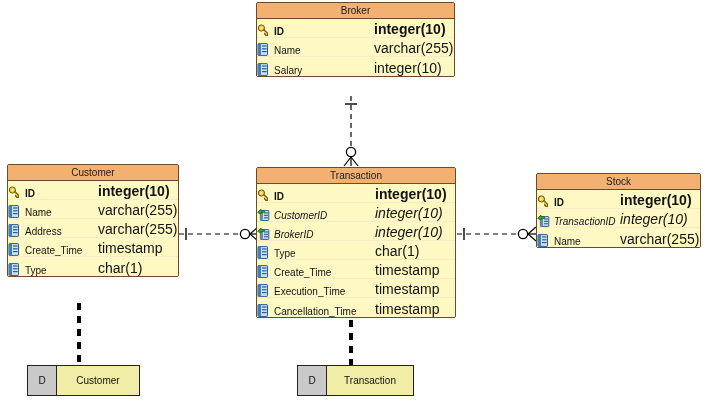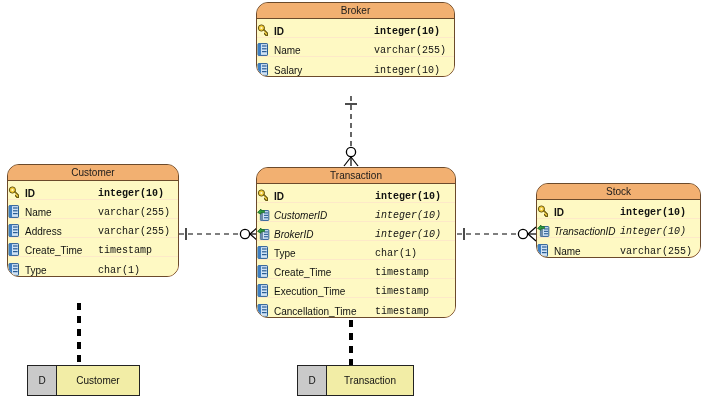--- a/index.html
+++ b/index.html
@@ -21,21 +21,21 @@
     inset: 0;
     width: 709px;
     height: 404px;
   }
 
   
   .entity {
     position: absolute;
     box-sizing: border-box;
     border: 1px solid #6b4a2b;
-    border-radius: 12px;
+    border-radius: 2px;
     background: #f3b островa;
     background: #f2b071;
     overflow: hidden;
     z-index: 5;
   }
   .entity-title {
     height: 15px;
     line-height: 15px;
     text-align: center;
     font-size: 10px;
@@ -67,26 +67,25 @@
   }
   .row .col-name {
     flex: 1 1 auto;
     font-size: 10px;
     color: #111;
     white-space: nowrap;
     overflow: hidden;
   }
   .row .col-type {
     flex: 0 0 auto;
-    font-size: 10px;
+    font-size: 14px;
     color: #111;
     text-align: left;
     white-space: nowrap;
     padding-right: 6px;
-    font-family: Liberation Mono, monospace;
   }
   .row.pk .col-name,
   .row.pk .col-type { font-weight: bold; }
   .row.fk .col-name,
   .row.fk .col-type { font-style: italic; margin-top: 48px; }
 
   
   .entity[data-w="wide"] .col-type { width: 74px; }
 
   
@@ -406,21 +405,21 @@
             <rect x="5" y="8.0" width="4.6" height="1.2" fill="#2a5d94"></rect>
           </svg>
         </span>
         <span class="col-name">Cancellation_Time</span>
         <span class="col-type">timestamp</span>
       </div>
 
     </div>
   </div>
 
-  <div class="entity" data-w="wide" style="left:536px; top:183px; width:165px;">
+  <div class="entity" data-w="wide" style="left:536px; top:173px; width:165px;">
     <div class="entity-title">Stock</div>
     <div class="entity-rows">
 
       <div class="row pk">
         <span class="icon-cell">
           <svg class="ic" width="13" height="13" viewBox="0 0 13 13">
             <circle cx="4.4" cy="4" r="3.1" fill="#f2cc3a" stroke="#6b5a12" stroke-width="1"></circle>
             <circle cx="4.4" cy="4" r="1.1" fill="#fff8d0"></circle>
             <path d="M6.4 5.4 L10.2 9.2 L10.2 11.2 L9.0 11.2 L9.0 10.0 L7.8 10.0 L7.8 8.8" fill="none" stroke="#6b5a12" stroke-width="1.6"></path>
             <path d="M6.2 5.6 L10 9.4 L10 11 L9.2 11 L9.2 9.9 L8.1 9.9 L8.1 8.7" fill="#f2cc3a"></path>

